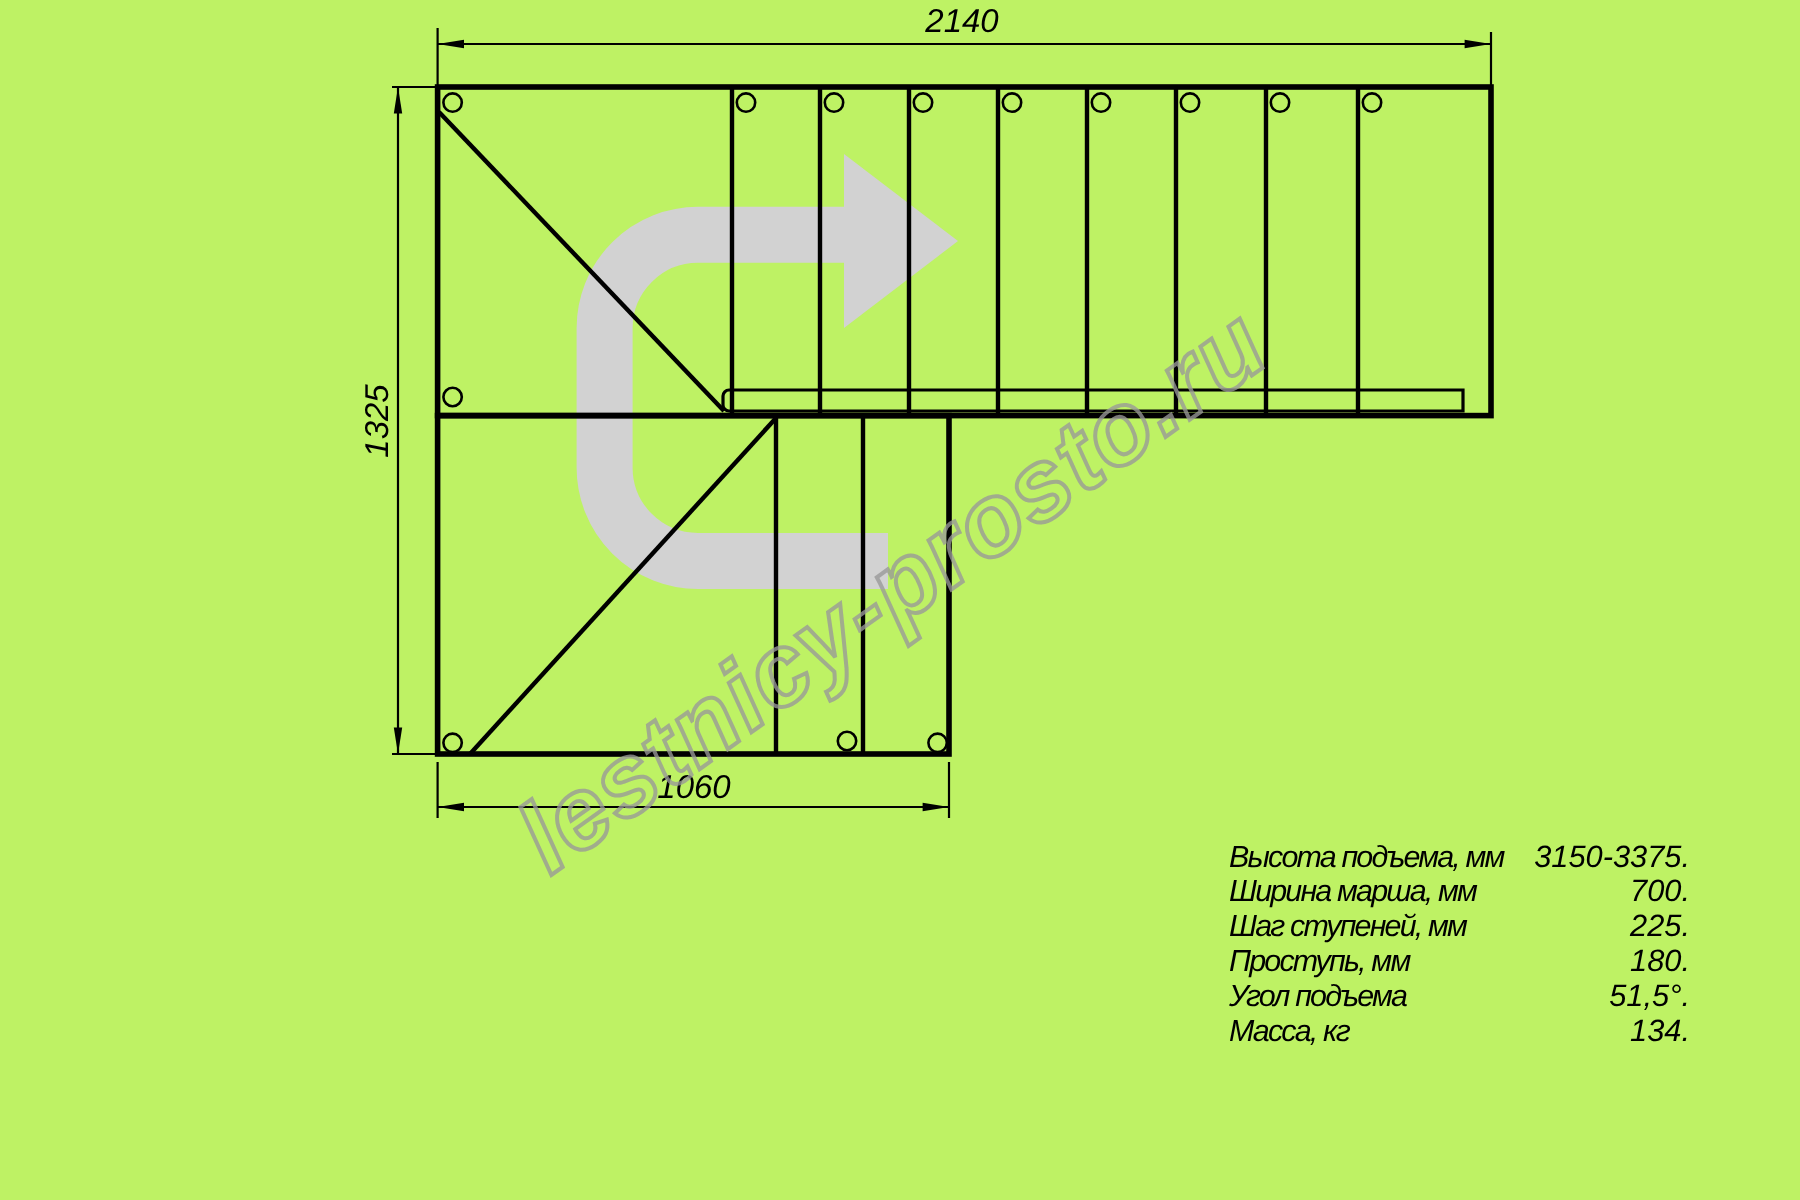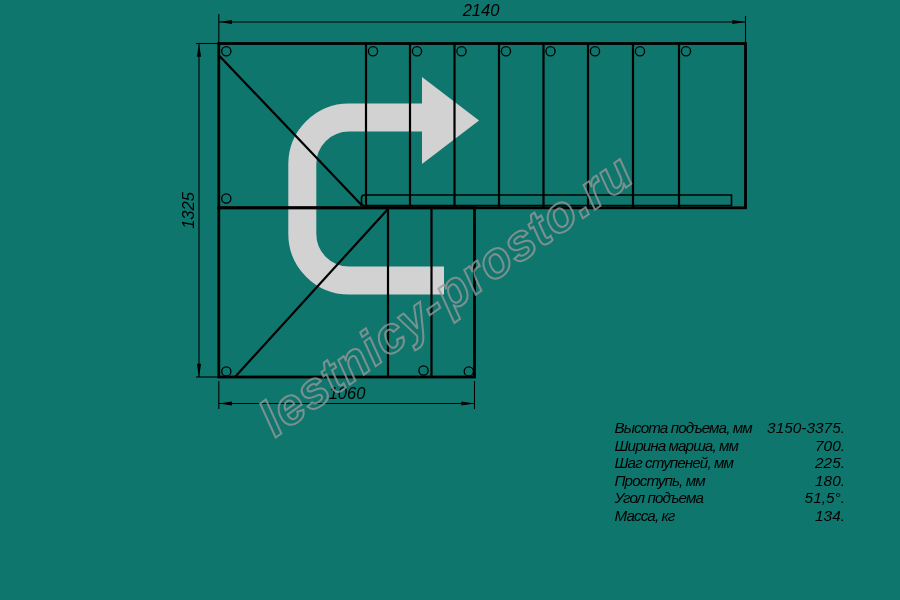--- a/index.html
+++ b/index.html
@@ -1,16 +1,16 @@
 <!DOCTYPE html>
 <html><head>
 <meta charset="utf-8">
 <style>
   html,body{margin:0;padding:0;background:#ffffff;}
-  #page{position:relative;width:900px;height:600px;background:#0f766e;overflow:hidden;
+  #page{position:relative;width:900px;height:600px;background:#bef264;overflow:hidden;
         font-family:"Liberation Sans", sans-serif;}
   svg{position:absolute;left:0;top:0;}
 </style>
 </head>
 <body>
 <div id="page">
 <svg width="900" height="600" viewBox="0 0 900 600">
 
   <g fill="none" stroke="#d2d2d2" stroke-width="28">
     <path d="M 444 280.5 L 349 280.5 A 46.7 46.7 0 0 1 302.3 233.8 L 302.3 164 A 46.7 46.7 0 0 1 349 117.4 L 422 117.4"></path>

